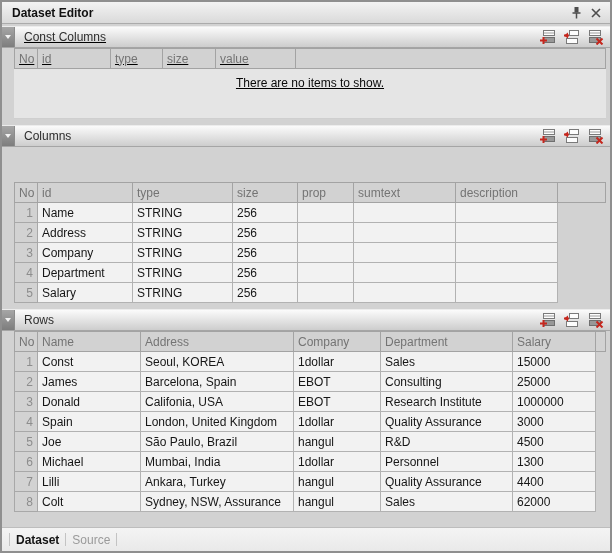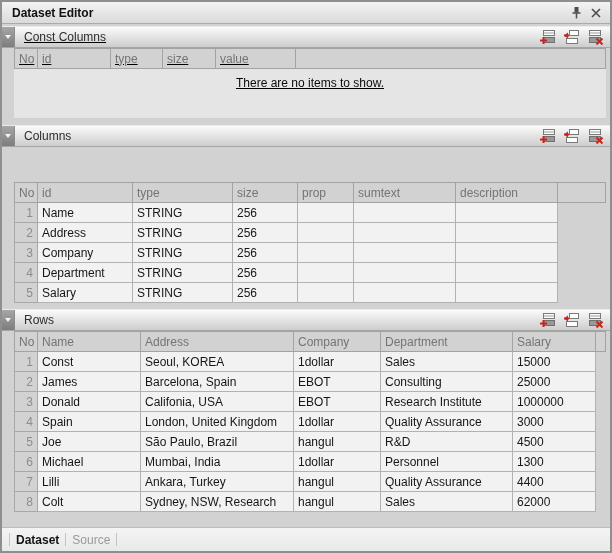--- a/index.html
+++ b/index.html
@@ -379,21 +379,21 @@
               <td>Lilli</td>
               <td>Ankara, Turkey</td>
               <td>hangul</td>
               <td>Quality Assurance</td>
               <td>4400</td>
               <td class="body-filler"></td>
             </tr>
             <tr>
               <th class="no-cell">8</th>
               <td>Colt</td>
-              <td>Sydney, NSW, Research</td>
+              <td>Sydney, NSW, Assurance</td>
               <td>hangul</td>
               <td>Sales</td>
               <td>62000</td>
               <td class="body-filler"></td>
             </tr>
           </tbody>
         </table>
     </div>
   </div>
 

